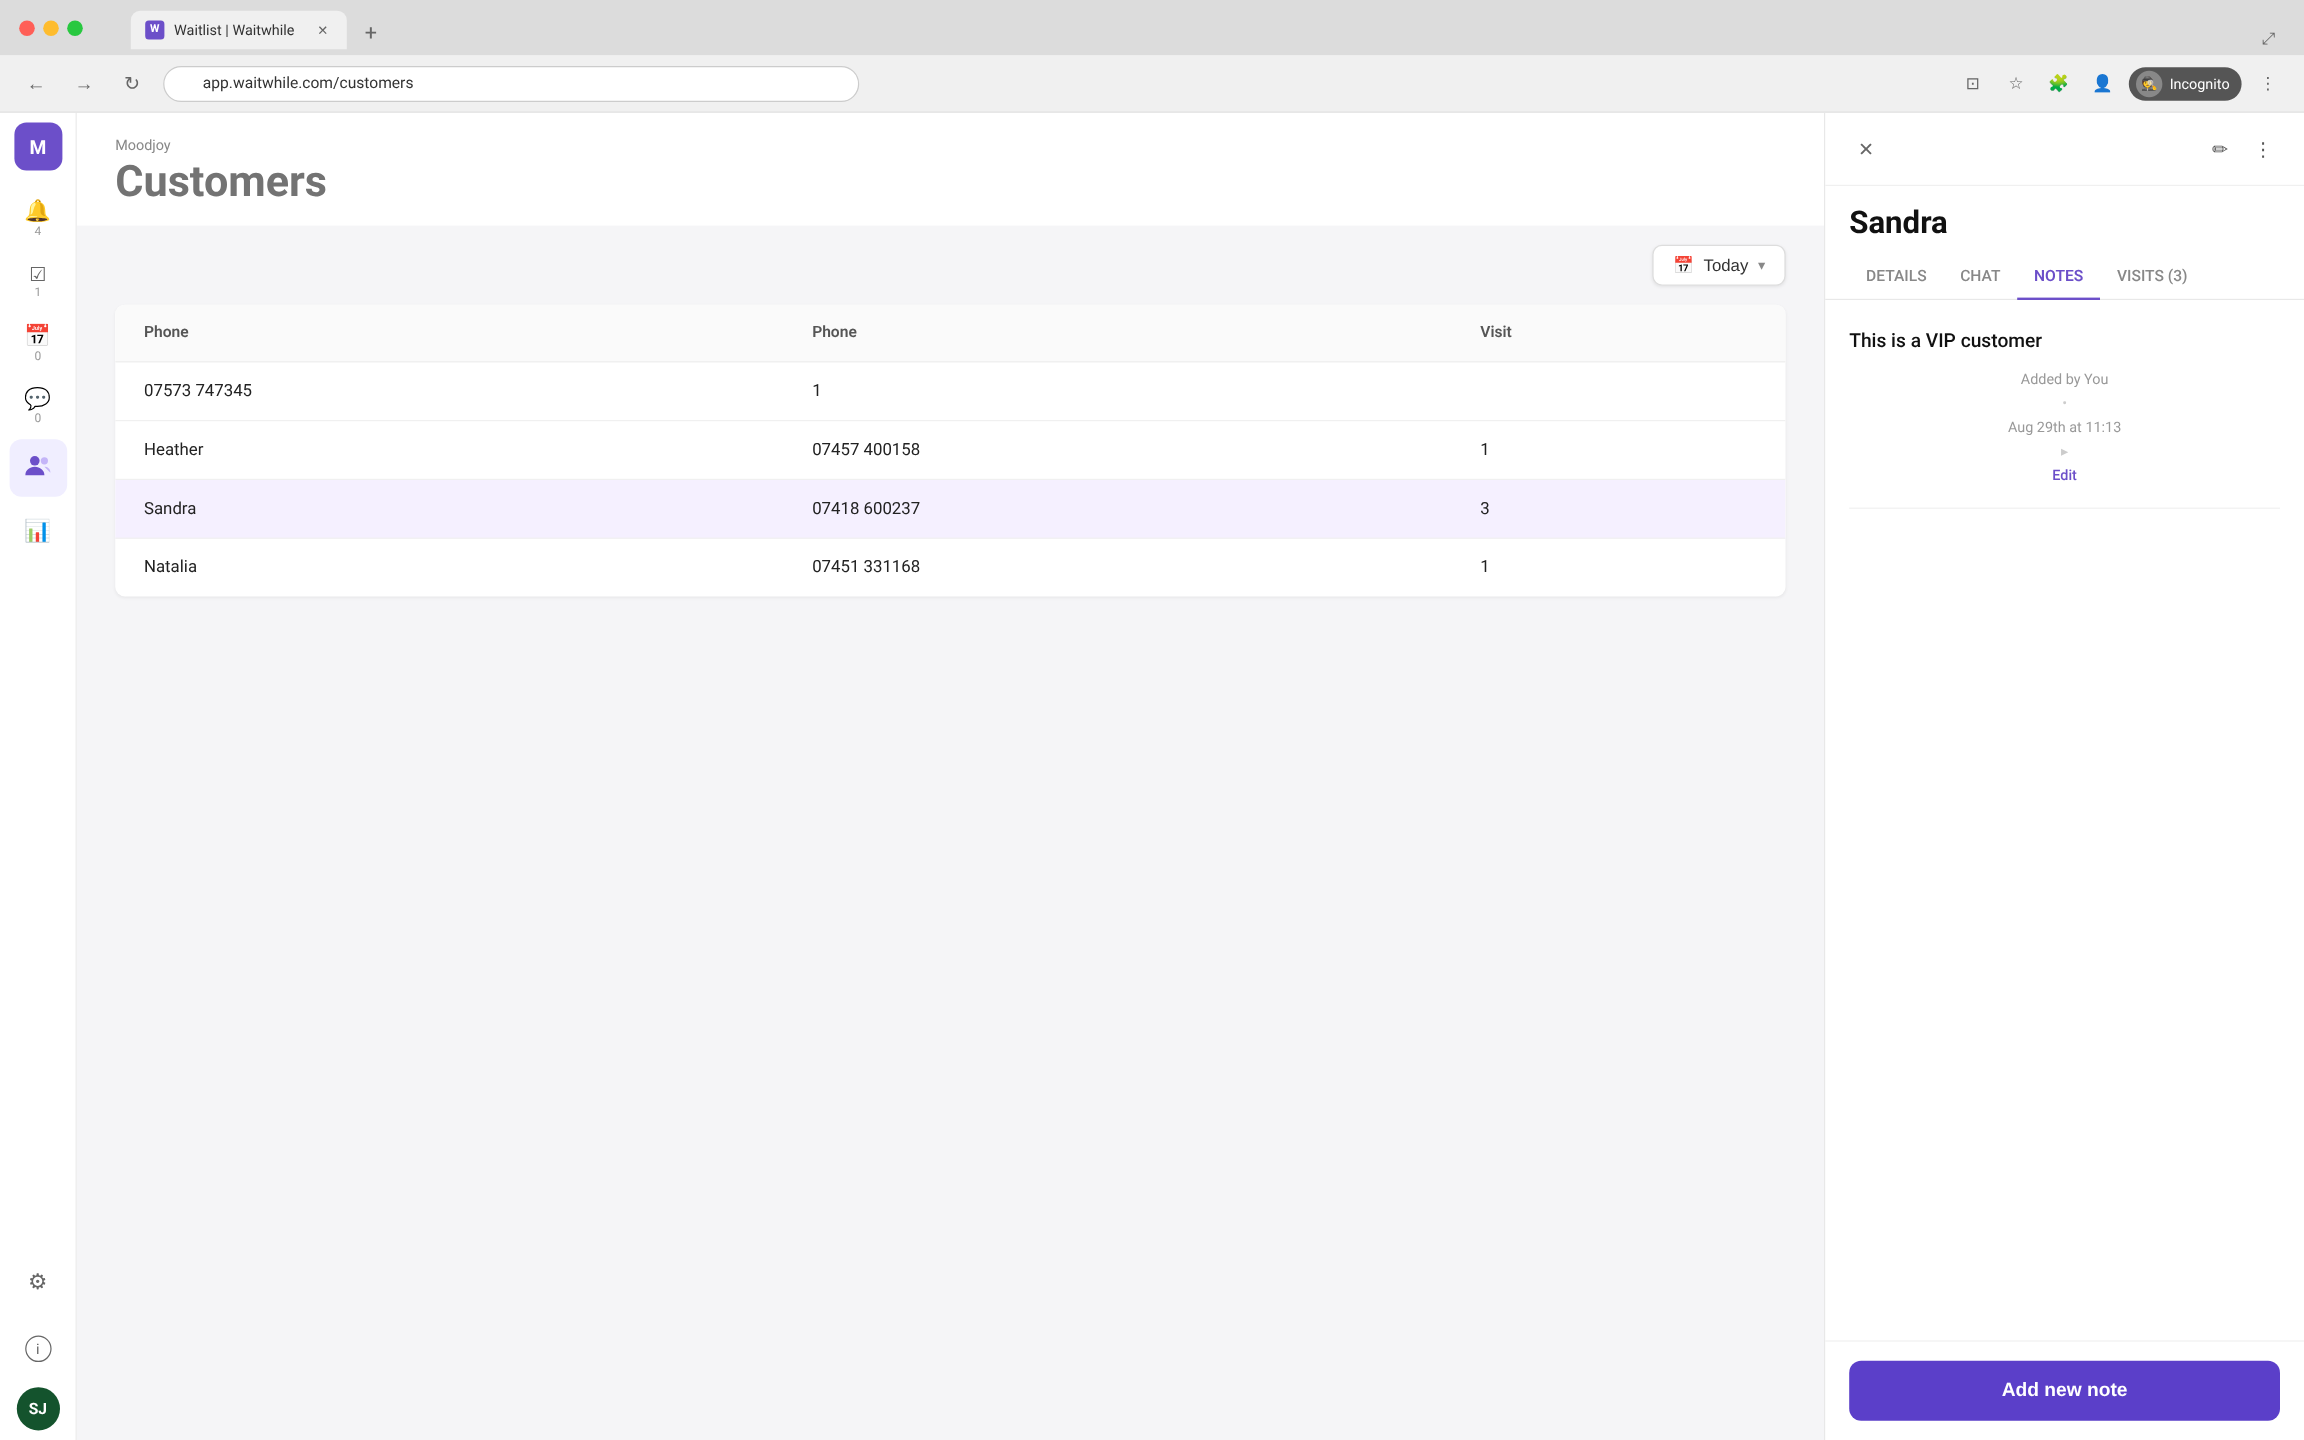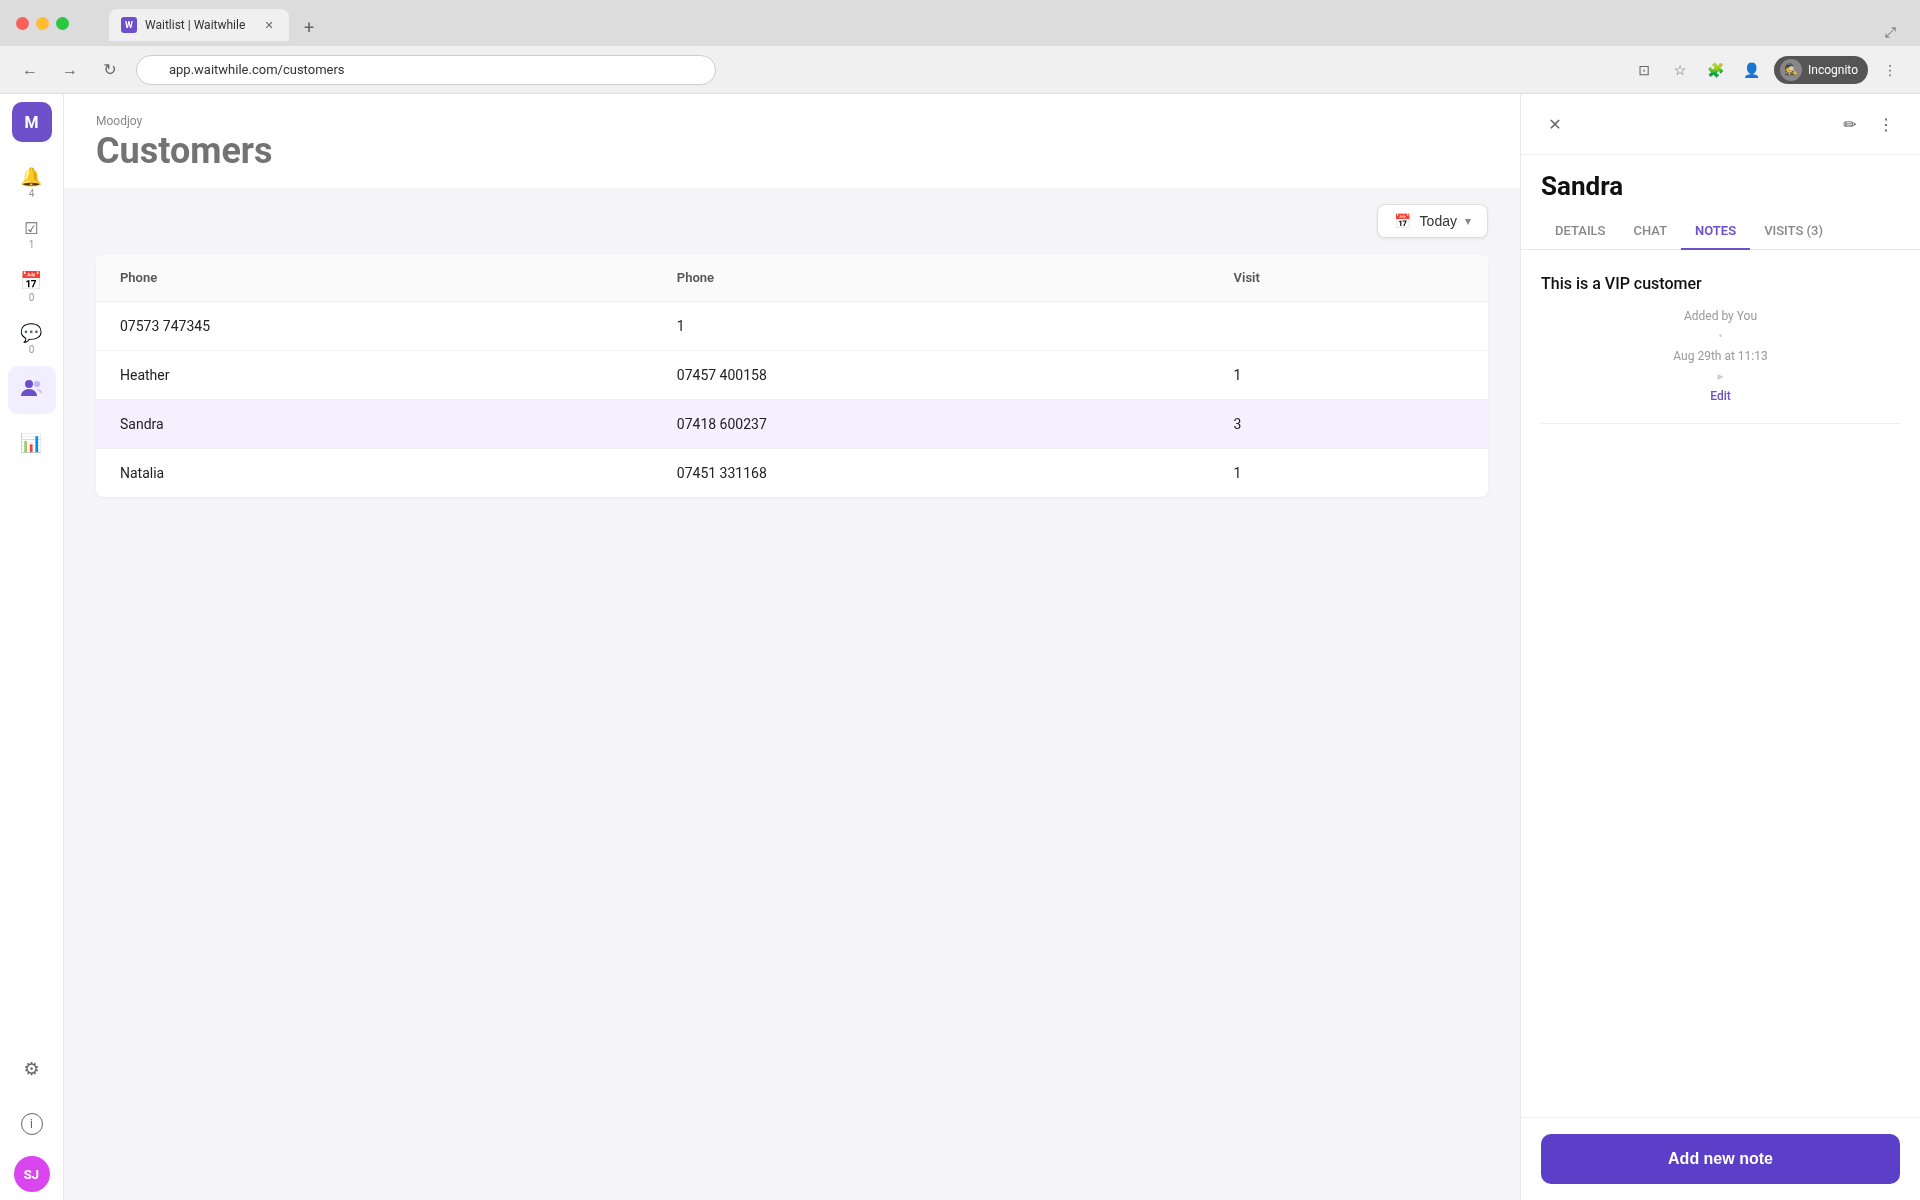--- a/index.html
+++ b/index.html
@@ -232,21 +232,21 @@
       margin-top: auto;
       display: flex;
       flex-direction: column;
       align-items: center;
       gap: 8px;
     }
     .user-avatar {
       width: 36px;
       height: 36px;
       border-radius: 50%;
-      background: #d946ef;
+      background: #14532d;
       display: flex;
       align-items: center;
       justify-content: center;
       color: white;
       font-size: 13px;
       font-weight: bold;
       cursor: pointer;
     }
 
     

